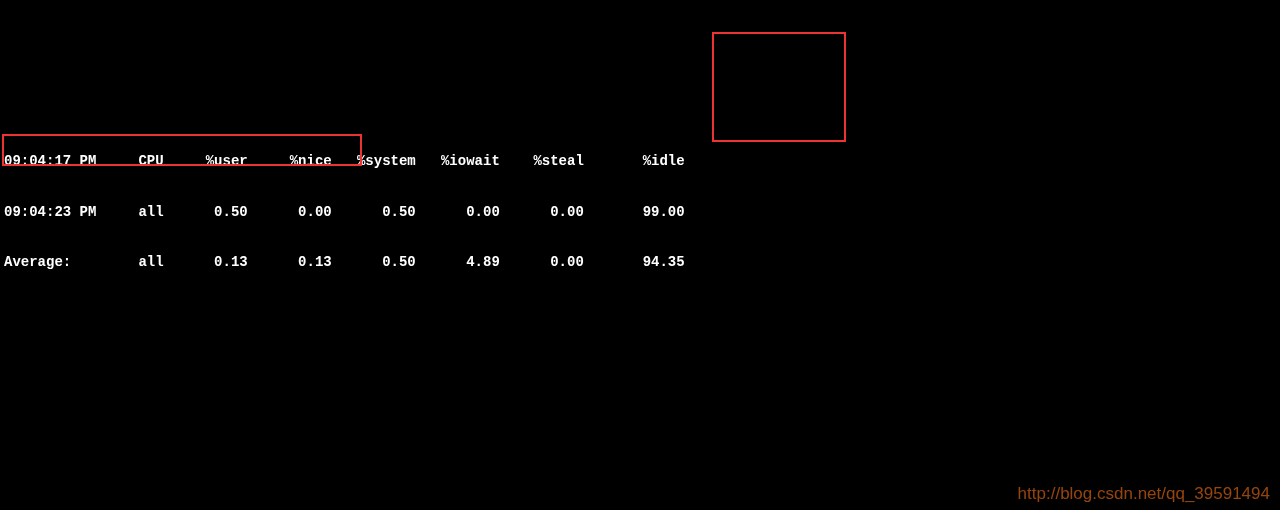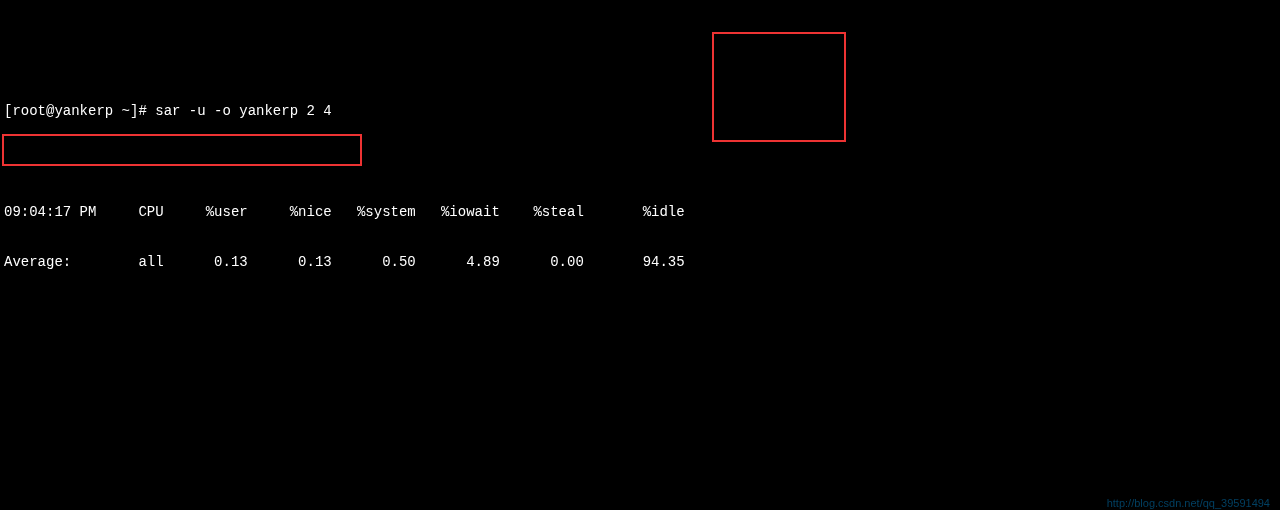--- a/index.html
+++ b/index.html
@@ -40,39 +40,40 @@
       border: 2px solid #e33;
       left: 2px;
       top: 134px;
       width: 360px;
       height: 32px;
       pointer-events: none;
     }
     .watermark {
       position: absolute;
       right: 10px;
-      bottom: 0;
-      color: #0369a1;
-      font-size: 11px;
+      bottom: 6px;
+      color: #f97316;
+      font-size: 17px;
       font-family: Arial, sans-serif;
       opacity: 0.6;
     }
     .table-row {
       display: block;
+      font-weight: bold;
     }
   </style>
 </head>
 <body>
 
 
 
 <div class="terminal">
-  <div class="line"><span>[root@yankerp ~]# </span><span>sar -u -o yankerp 2 4</span></div>
   <div class="line"> </div>
   <div class="line table-row"><span>09:04:17 PM</span>     <span>CPU</span>     <span>%user</span>     <span>%nice</span>   <span>%system</span>   <span>%iowait</span>    <span>%steal</span>       <span>%idle</span></div>
+  <div class="line table-row"><span>09:04:23 PM</span>     <span>all</span>      <span>0.50</span>      <span>0.00</span>      <span>0.50</span>      <span>0.00</span>      <span>0.00</span>       <span>99.00</span></div>
   <div class="line table-row"><span>Average:   </span>     <span>all</span>      <span>0.13</span>      <span>0.13</span>      <span>0.50</span>      <span>4.89</span>      <span>0.00</span>       <span>94.35</span></div>
   
   
 </div>
 
 <div class="red-box-1"></div>
 <div class="red-box-2"></div>
 <div class="watermark">http://blog.csdn.net/qq_39591494</div>
 
 

